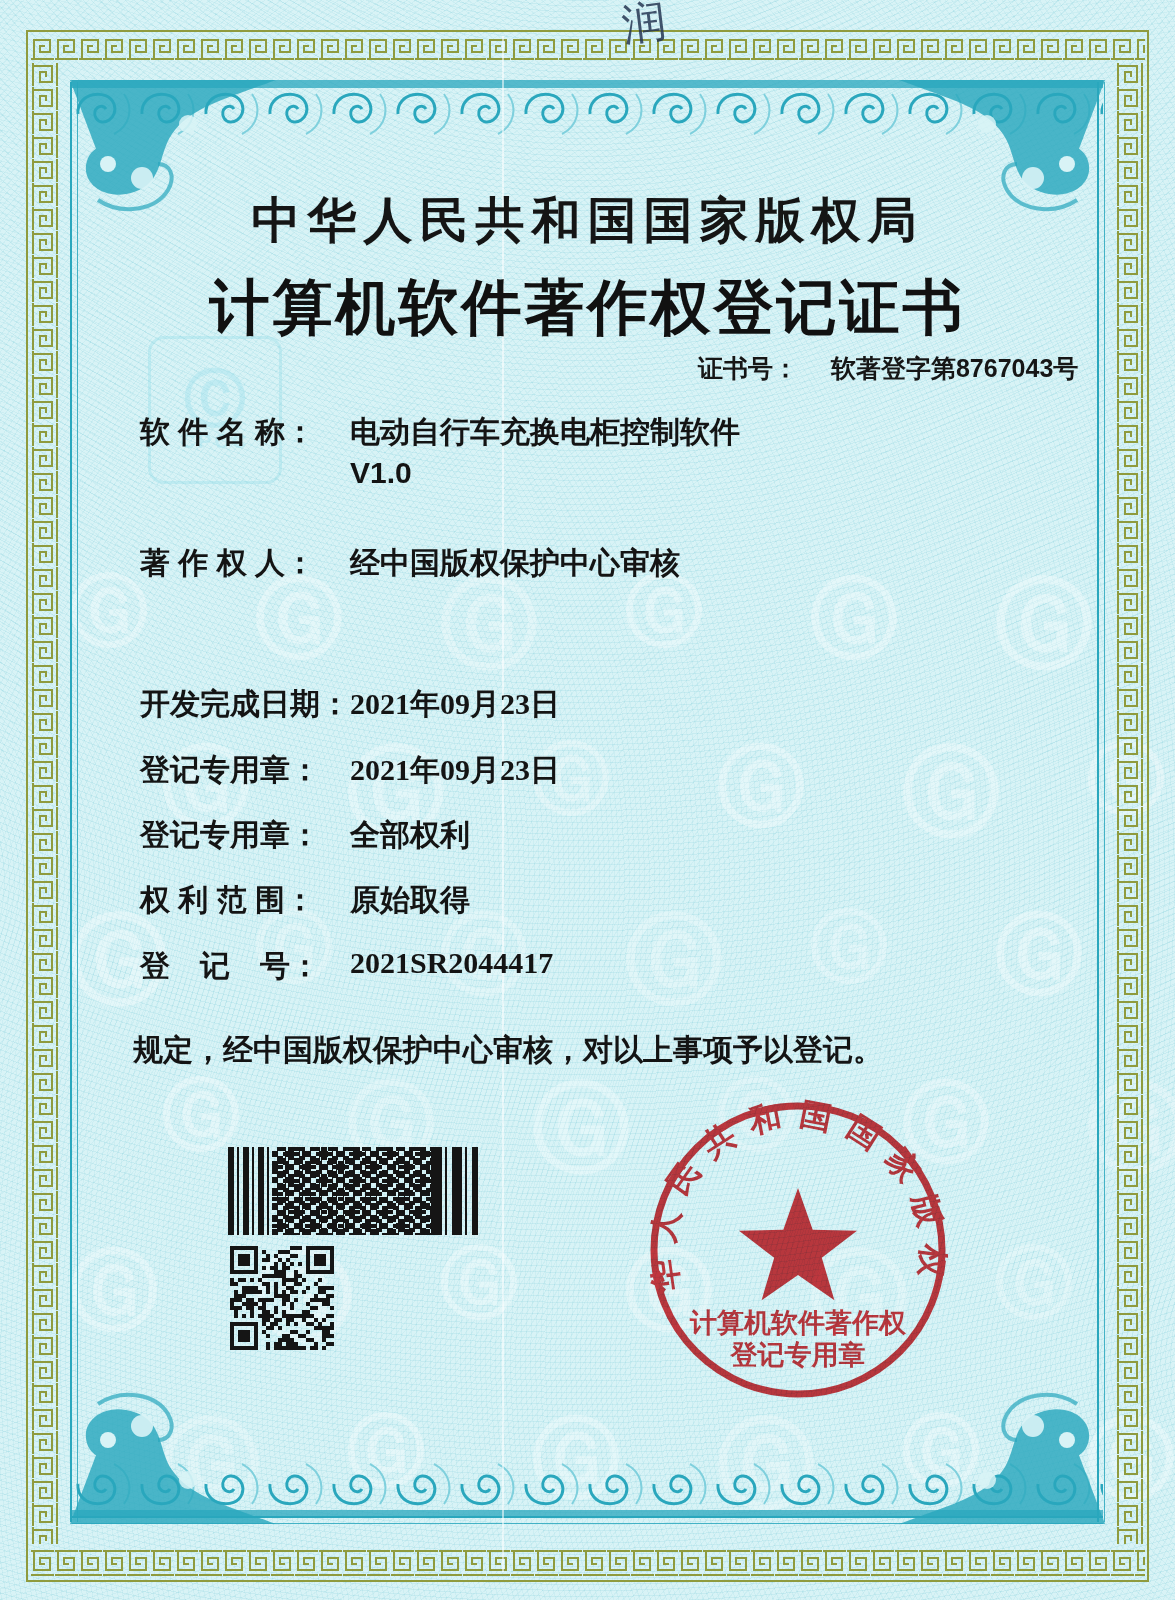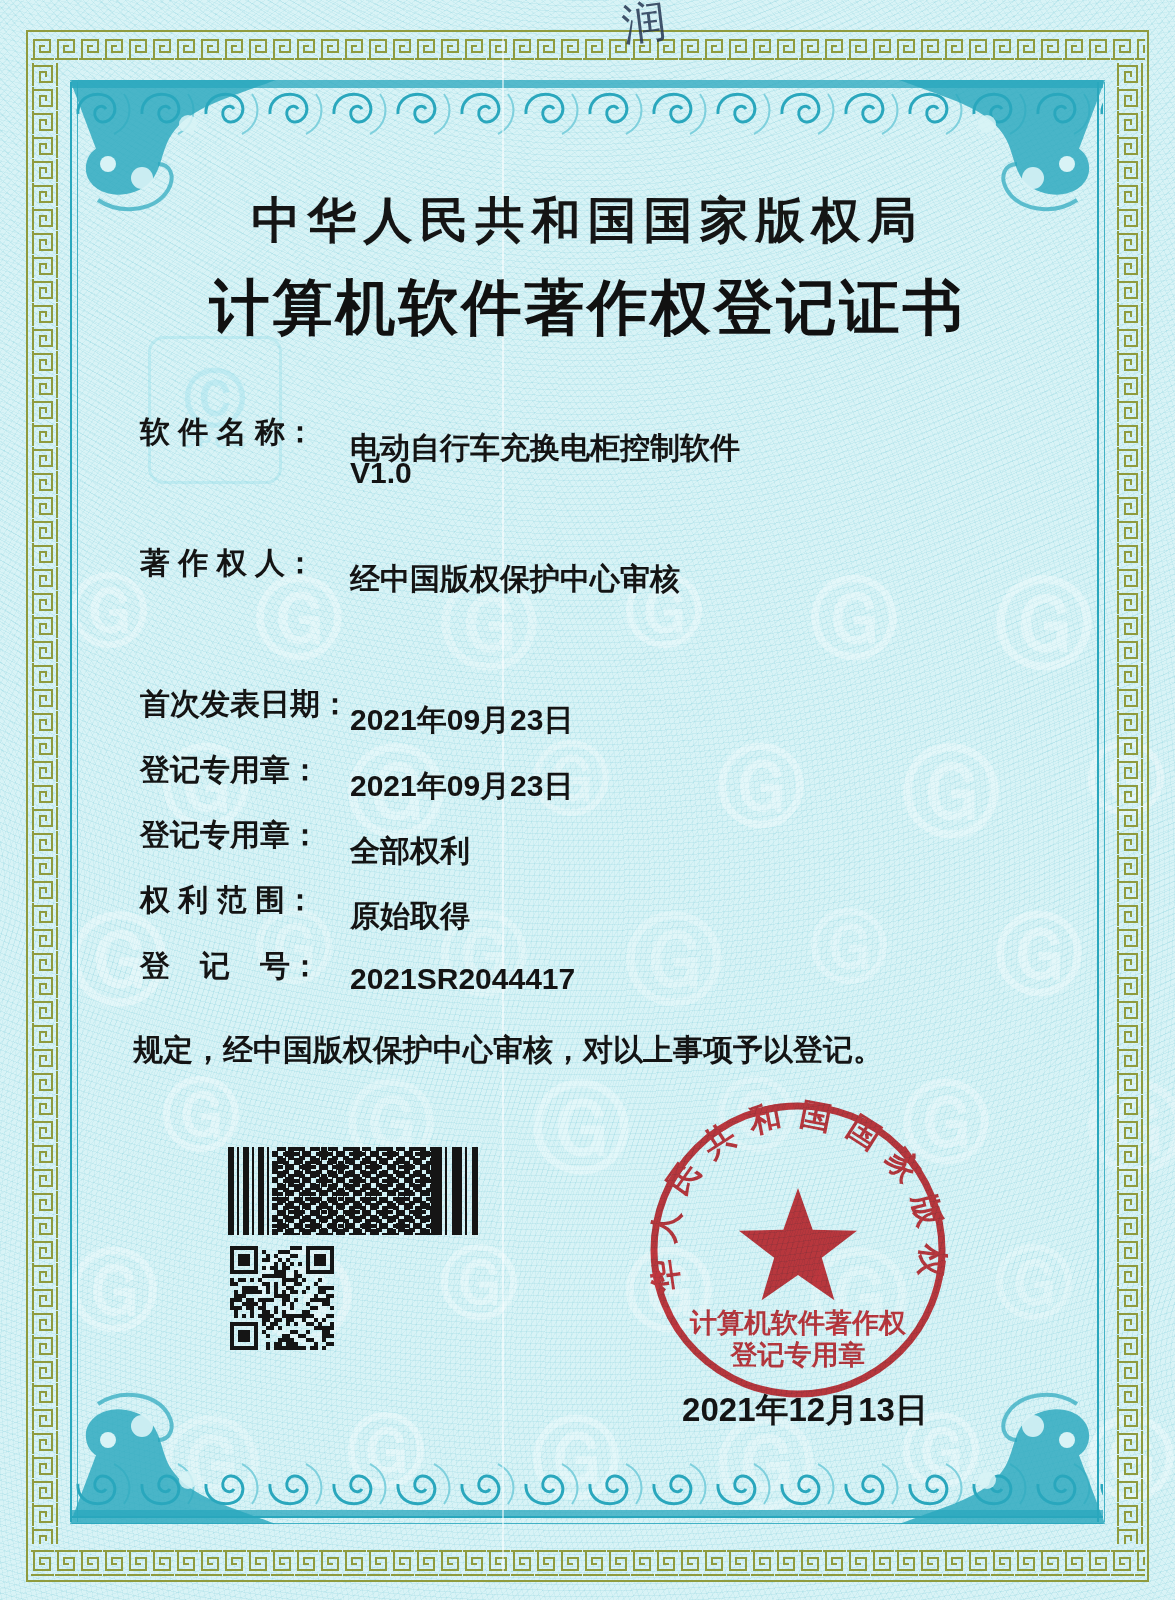--- a/index.html
+++ b/index.html
@@ -75,21 +75,21 @@
     position:absolute; left:0; width:100%; top:268px; text-align:center;
     font-size:60px; font-weight:bold; letter-spacing:3px; color:#111;font-family:Liberation Serif, serif;
   }
   .cert-no{
     position:absolute; left:698px; top:352px; font-size:25px; font-weight:bold;
     white-space:nowrap; color:#161616;
   }
   .cert-no .v{margin-left:26px;}
   .frow{position:absolute; font-size:30px; font-weight:bold; white-space:nowrap; color:#141414;}
   .frow .lab{position:absolute; left:140px; top:0;}
-  .frow .val{position:absolute; left:350px; top:16px;}
+  .frow .val{position:absolute; left:350px; top:0;font-family:Liberation Serif, serif;}
   .frow .val2{position:absolute; left:350px; top:44px;}
   .statement{position:absolute; left:133px; top:1016px; width:905px;
     font-size:30px; font-weight:bold; color:#141414; line-height:68px;}
   .statement .l1{text-indent:66px;}
   
   .barcode{position:absolute; left:228px; top:1147px; width:250px; height:88px; display:flex;}
   .barcode .b-left{width:44px; height:100%;
     background:repeating-linear-gradient(90deg,#151515 0 6px,rgba(0,0,0,0) 6px 9px,#151515 9px 11px,rgba(0,0,0,0) 11px 15px);}
   .barcode .b-mid{width:160px; height:100%;
     background:
@@ -249,34 +249,38 @@
     <div class="t">CPCC</div>
   </div>
 
   <div class="content">
 
     <div class="handwritten">润</div>
 
     <div class="authority">中华人民共和国国家版权局</div>
     <div class="cert-title">计算机软件著作权登记证书</div>
 
+    <div class="cert-no">
+      <span>证书号：</span>
+      <span class="v">软著登字第8767043号</span>
+    </div>
 
     <div class="frow" style="top:412px;">
       <span class="lab">软 件 名 称：</span>
       <span class="val">电动自行车充换电柜控制软件</span>
       <span class="val2">V1.0</span>
     </div>
 
     <div class="frow" style="top:543px;">
       <span class="lab">著 作 权 人：</span>
       <span class="val">经中国版权保护中心审核</span>
     </div>
 
     <div class="frow" style="top:684px;">
-      <span class="lab">首次发表日期：</span>
+      <span class="lab">开发完成日期：</span>
       <span class="val">2021年09月23日</span>
     </div>
 
     <div class="frow" style="top:750px;">
       <span class="lab">登记专用章：</span>
       <span class="val">2021年09月23日</span>
     </div>
 
     <div class="frow" style="top:815px;">
       <span class="lab">登记专用章：</span>
@@ -541,21 +545,20 @@
         <div class="m" style="left: 60px; top: 100px; width: 4px; height: 4px;"></div>
         <div class="m" style="left: 64px; top: 100px; width: 4px; height: 4px;"></div>
         <div class="m" style="left: 68px; top: 100px; width: 4px; height: 4px;"></div>
         <div class="m" style="left: 72px; top: 100px; width: 4px; height: 4px;"></div>
         <div class="m" style="left: 80px; top: 100px; width: 4px; height: 4px;"></div>
         <div class="m" style="left: 84px; top: 100px; width: 4px; height: 4px;"></div>
         <div class="m" style="left: 92px; top: 100px; width: 4px; height: 4px;"></div>
       </div>
 
 
-    <div class="issue-date">2021年12月13日</div>
   </div>
 
   <svg class="seal" viewBox="0 0 300 300">
     <circle cx="150" cy="152" r="144" fill="none" stroke="#d5282e" stroke-width="7"></circle>
     <defs>
       <path id="sealArc" d="M 34,196 A 124,124 0 1 1 266,196" fill="none"></path>
     </defs>
     <text font-size="32" font-weight="bold" fill="#d5282e" letter-spacing="15" font-family="Liberation Sans, sans-serif">
       <textPath href="#sealArc" startOffset="50%" text-anchor="middle">中华人民共和国国家版权局</textPath>
     </text>

